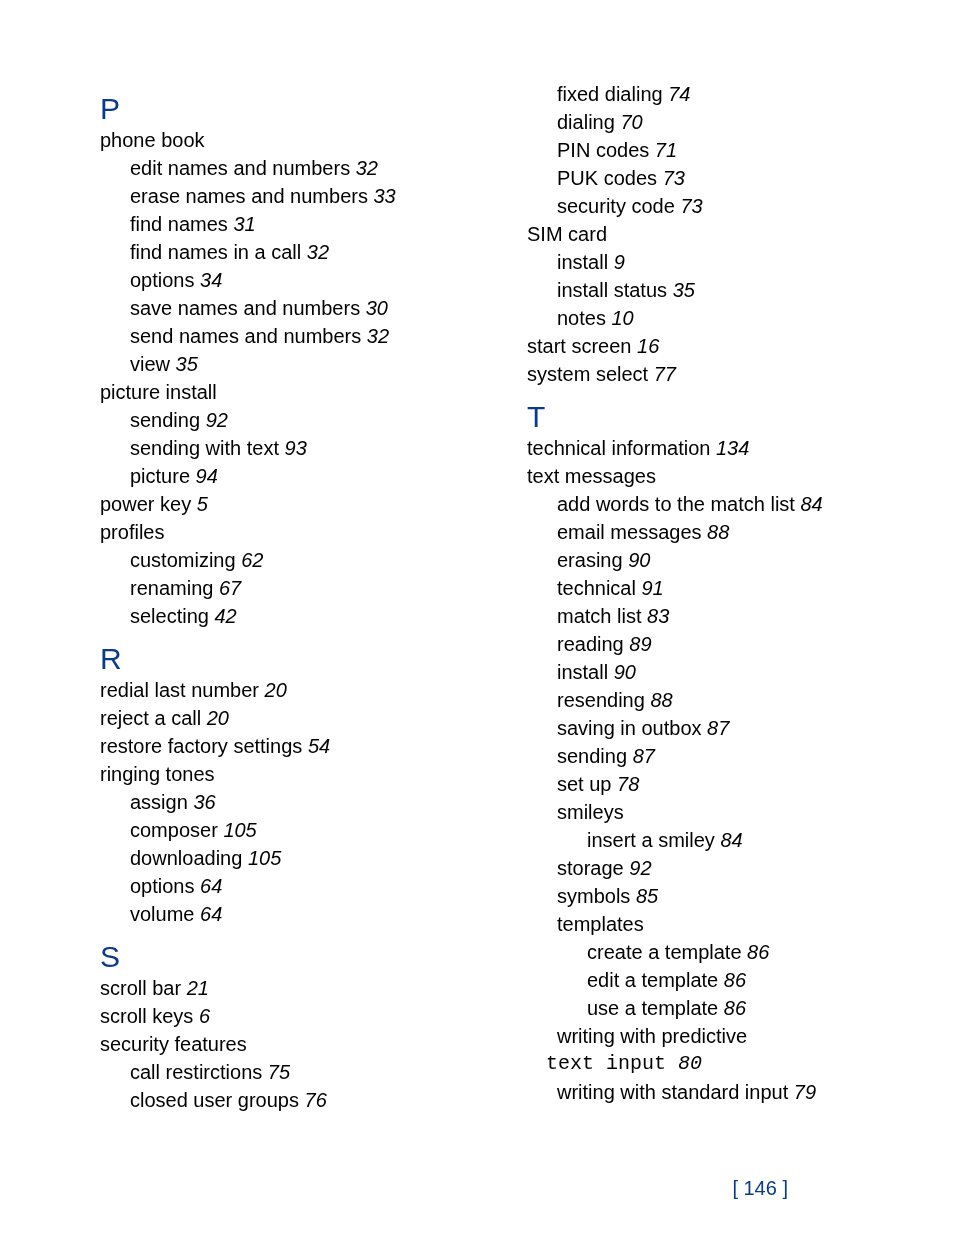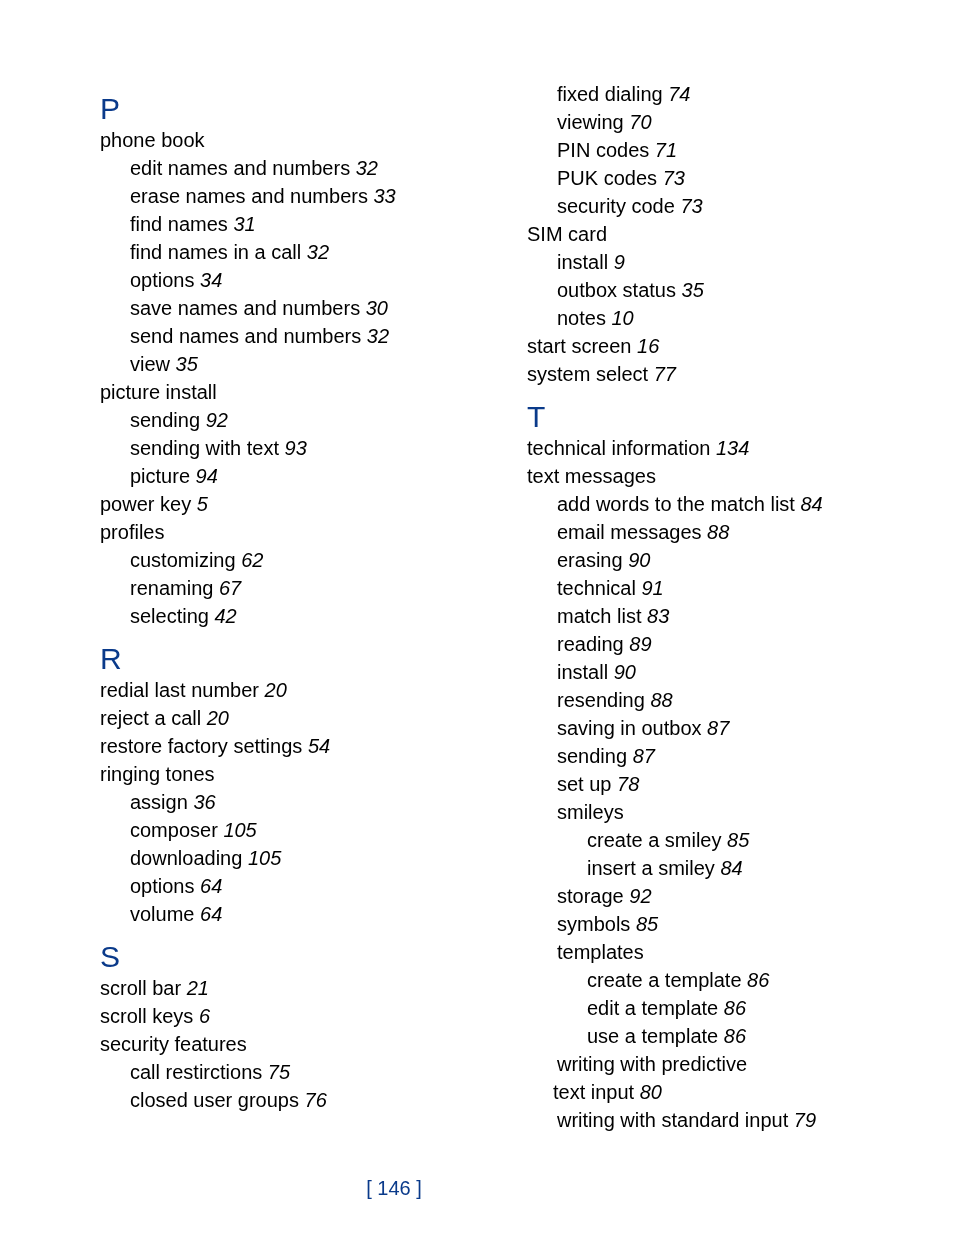--- a/index.html
+++ b/index.html
@@ -31,30 +31,30 @@
     margin-top: 14px;
     margin-bottom: 2px;
   }
   .entry {
     font-size: 20px;
     line-height: 1.4;
   }
   .lvl-0 { margin-left: 0; }
   .lvl-1 { margin-left: 30px; }
   .lvl-2 { margin-left: 60px; }
-  .lvl-continue { margin-left: 26px; } 
+  .lvl-continue { margin-left: 19px; font-family: Liberation Mono, monospace; } 
   .page-ref {
     font-style: italic;
   }
   .page-number {
     position: absolute;
     bottom: 48px;
     left: 0;
     width: 788px;
-    text-align: center;
+    text-align: right;
     font-size: 20px;
     color: #0a3a8a;
   }
   .page-number .bracket { color: #0a3a8a; }
 </style>
 </head>
 <body>
 
 <div class="page">
   <div class="cols">
@@ -90,46 +90,45 @@
         <div class="entry lvl-1"><span>volume</span> <span class="page-ref">64</span></div>
         <div class="section-letter">S</div>
         <div class="entry lvl-0"><span>scroll bar</span> <span class="page-ref">21</span></div>
         <div class="entry lvl-0"><span>scroll keys</span> <span class="page-ref">6</span></div>
         <div class="entry lvl-0"><span>security features</span></div>
         <div class="entry lvl-1"><span>call restirctions</span> <span class="page-ref">75</span></div>
         <div class="entry lvl-1"><span>closed user groups</span> <span class="page-ref">76</span></div>
       </div>
     <div class="col" id="col-1">
         <div class="entry lvl-1"><span>fixed dialing</span> <span class="page-ref">74</span></div>
-        <div class="entry lvl-1"><span>viewing</span> <span class="page-ref">70</span></div>
+        <div class="entry lvl-1"><span>dialing</span> <span class="page-ref">70</span></div>
         <div class="entry lvl-1"><span>PIN codes</span> <span class="page-ref">71</span></div>
         <div class="entry lvl-1"><span>PUK codes</span> <span class="page-ref">73</span></div>
         <div class="entry lvl-1"><span>security code</span> <span class="page-ref">73</span></div>
         <div class="entry lvl-0"><span>SIM card</span></div>
         <div class="entry lvl-1"><span>install</span> <span class="page-ref">9</span></div>
-        <div class="entry lvl-1"><span>outbox status</span> <span class="page-ref">35</span></div>
+        <div class="entry lvl-1"><span>install status</span> <span class="page-ref">35</span></div>
         <div class="entry lvl-1"><span>notes</span> <span class="page-ref">10</span></div>
         <div class="entry lvl-0"><span>start screen</span> <span class="page-ref">16</span></div>
         <div class="entry lvl-0"><span>system select</span> <span class="page-ref">77</span></div>
         <div class="section-letter">T</div>
         <div class="entry lvl-0"><span>technical information</span> <span class="page-ref">134</span></div>
         <div class="entry lvl-0"><span>text messages</span></div>
         <div class="entry lvl-1"><span>add words to the match list</span> <span class="page-ref">84</span></div>
         <div class="entry lvl-1"><span>email messages</span> <span class="page-ref">88</span></div>
         <div class="entry lvl-1"><span>erasing</span> <span class="page-ref">90</span></div>
         <div class="entry lvl-1"><span>technical</span> <span class="page-ref">91</span></div>
         <div class="entry lvl-1"><span>match list</span> <span class="page-ref">83</span></div>
         <div class="entry lvl-1"><span>reading</span> <span class="page-ref">89</span></div>
         <div class="entry lvl-1"><span>install</span> <span class="page-ref">90</span></div>
         <div class="entry lvl-1"><span>resending</span> <span class="page-ref">88</span></div>
         <div class="entry lvl-1"><span>saving in outbox</span> <span class="page-ref">87</span></div>
         <div class="entry lvl-1"><span>sending</span> <span class="page-ref">87</span></div>
         <div class="entry lvl-1"><span>set up</span> <span class="page-ref">78</span></div>
         <div class="entry lvl-1"><span>smileys</span></div>
-        <div class="entry lvl-2"><span>create a smiley</span> <span class="page-ref">85</span></div>
         <div class="entry lvl-2"><span>insert a smiley</span> <span class="page-ref">84</span></div>
         <div class="entry lvl-1"><span>storage</span> <span class="page-ref">92</span></div>
         <div class="entry lvl-1"><span>symbols</span> <span class="page-ref">85</span></div>
         <div class="entry lvl-1"><span>templates</span></div>
         <div class="entry lvl-2"><span>create a template</span> <span class="page-ref">86</span></div>
         <div class="entry lvl-2"><span>edit a template</span> <span class="page-ref">86</span></div>
         <div class="entry lvl-2"><span>use a template</span> <span class="page-ref">86</span></div>
         <div class="entry lvl-1"><span>writing with predictive</span></div>
         <div class="entry lvl-continue"><span>text input</span> <span class="page-ref">80</span></div>
         <div class="entry lvl-1"><span>writing with standard input</span> <span class="page-ref">79</span></div>

